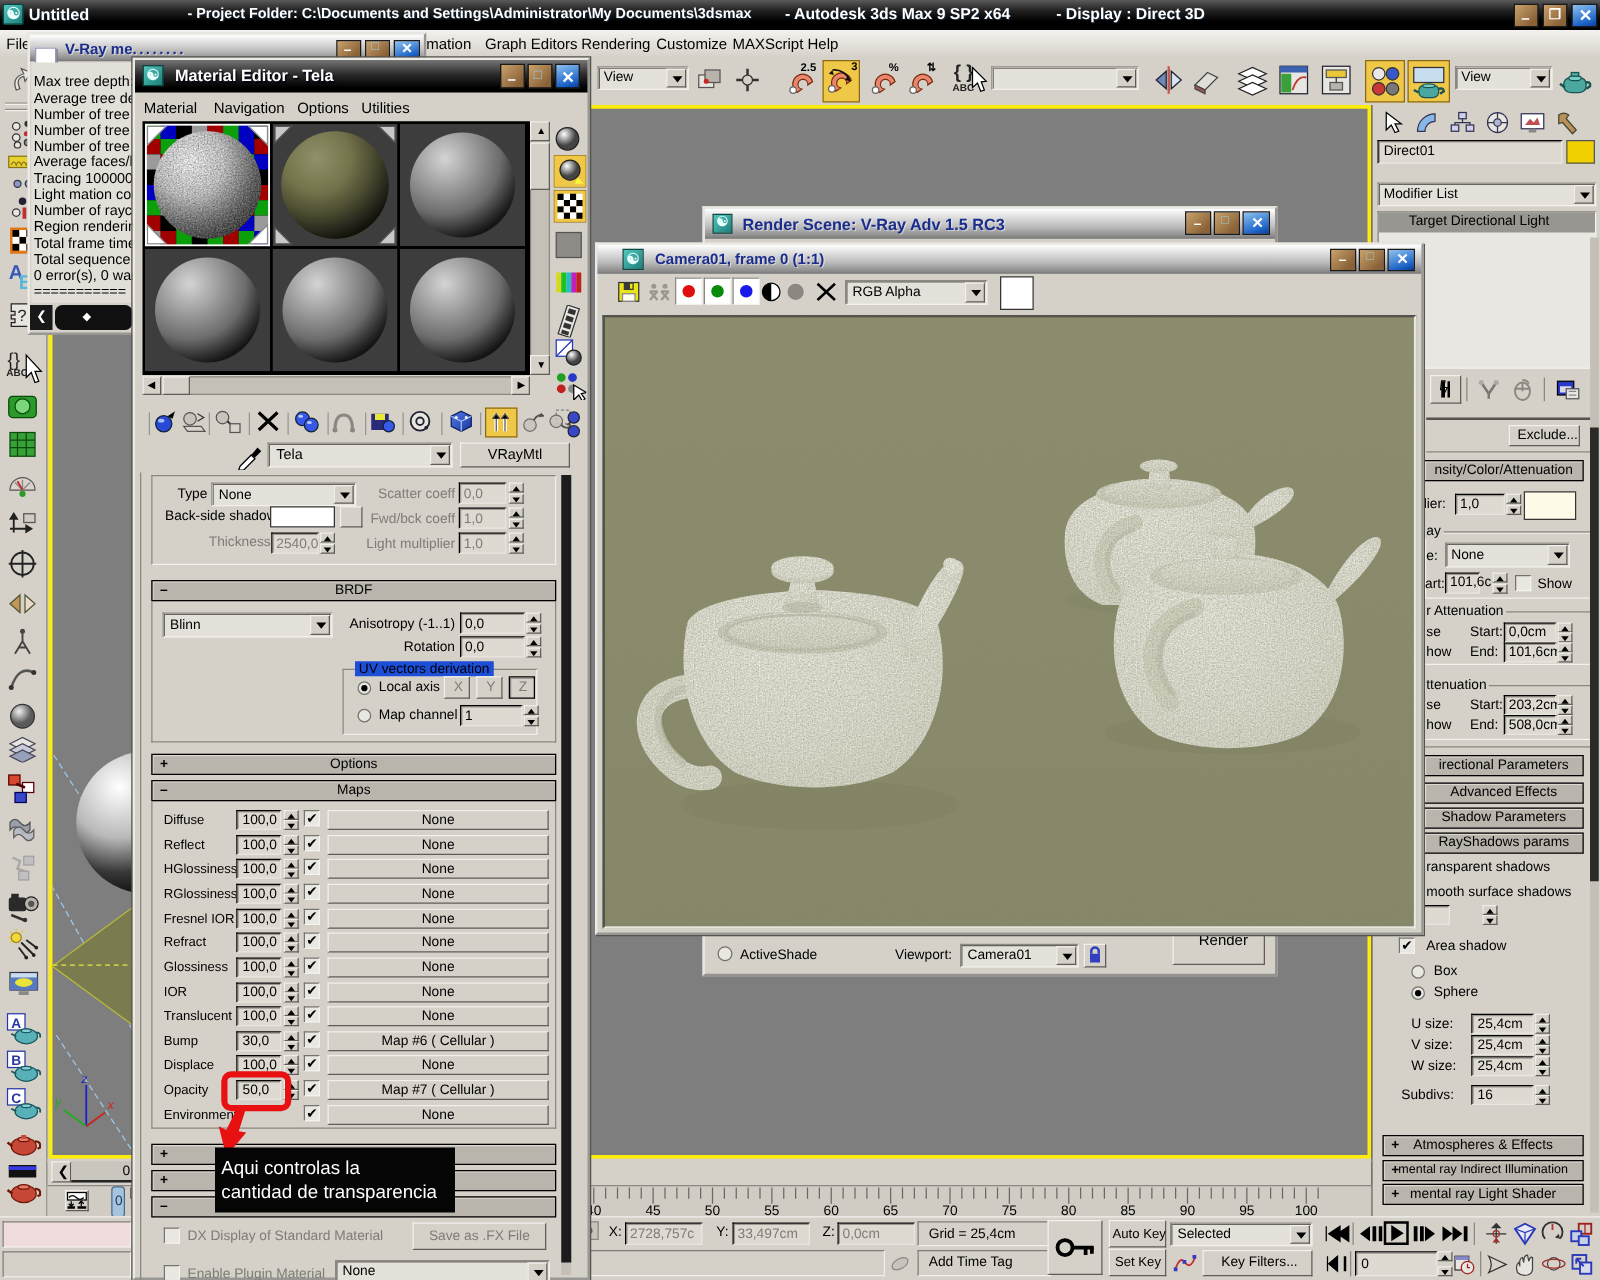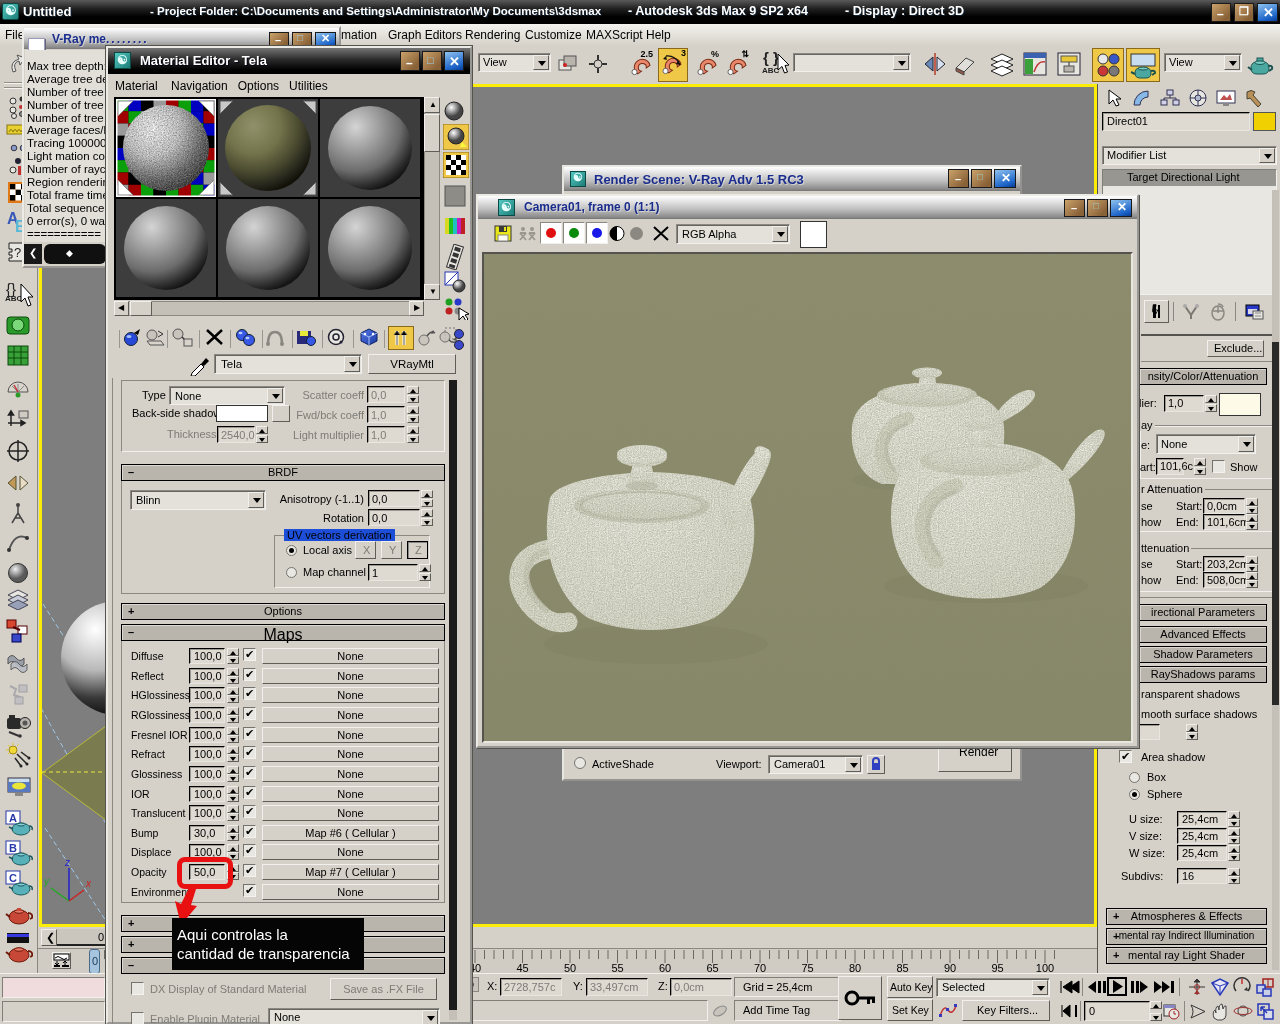--- a/index.html
+++ b/index.html
@@ -1572,21 +1572,21 @@
 <div class="abs spin" style="left:419px;top:564px;height:17px;">
       <span class="up"></span>
       <span class="dn"></span>
     </div>
 <div class="abs rollbar" style="left:121px;top:603px;width:324px;height:17px;">
       <span style="position:absolute;left:6px;top:1px;font-weight:bold;">+</span>
       <span style="position:absolute;left:0;right:0;top:1px;font-size:11px;white-space:nowrap;overflow:hidden;">Options</span>
     </div>
 <div class="abs rollbar" style="left:121px;top:624px;width:324px;height:17px;">
       <span style="position:absolute;left:6px;top:1px;font-weight:bold;">–</span>
-      <span style="position:absolute;left:0;right:0;top:1px;font-size:16px;white-space:nowrap;overflow:hidden;">Maps</span>
+      <span style="position:absolute;left:0;right:0;top:1px;font-size:11px;white-space:nowrap;overflow:hidden;">Maps</span>
     </div>
 <div class="abs" style="left:121px;top:641px;width:324px;height:262px;border:1px solid #8a8880;border-top:none;"></div>
 <div class="abs" style="left:131px;top:650px;font-size:10.5px;color:#000;white-space:nowrap;">Diffuse</div>
 <div class="abs fld" style="left:189px;top:648px;width:36px;height:16px;">
       <span style="position:absolute;left:4px;top:1px;">100,0</span>
     </div>
 <div class="abs spin" style="left:227px;top:648px;height:16px;">
       <span class="up"></span>
       <span class="dn"></span>
     </div>

